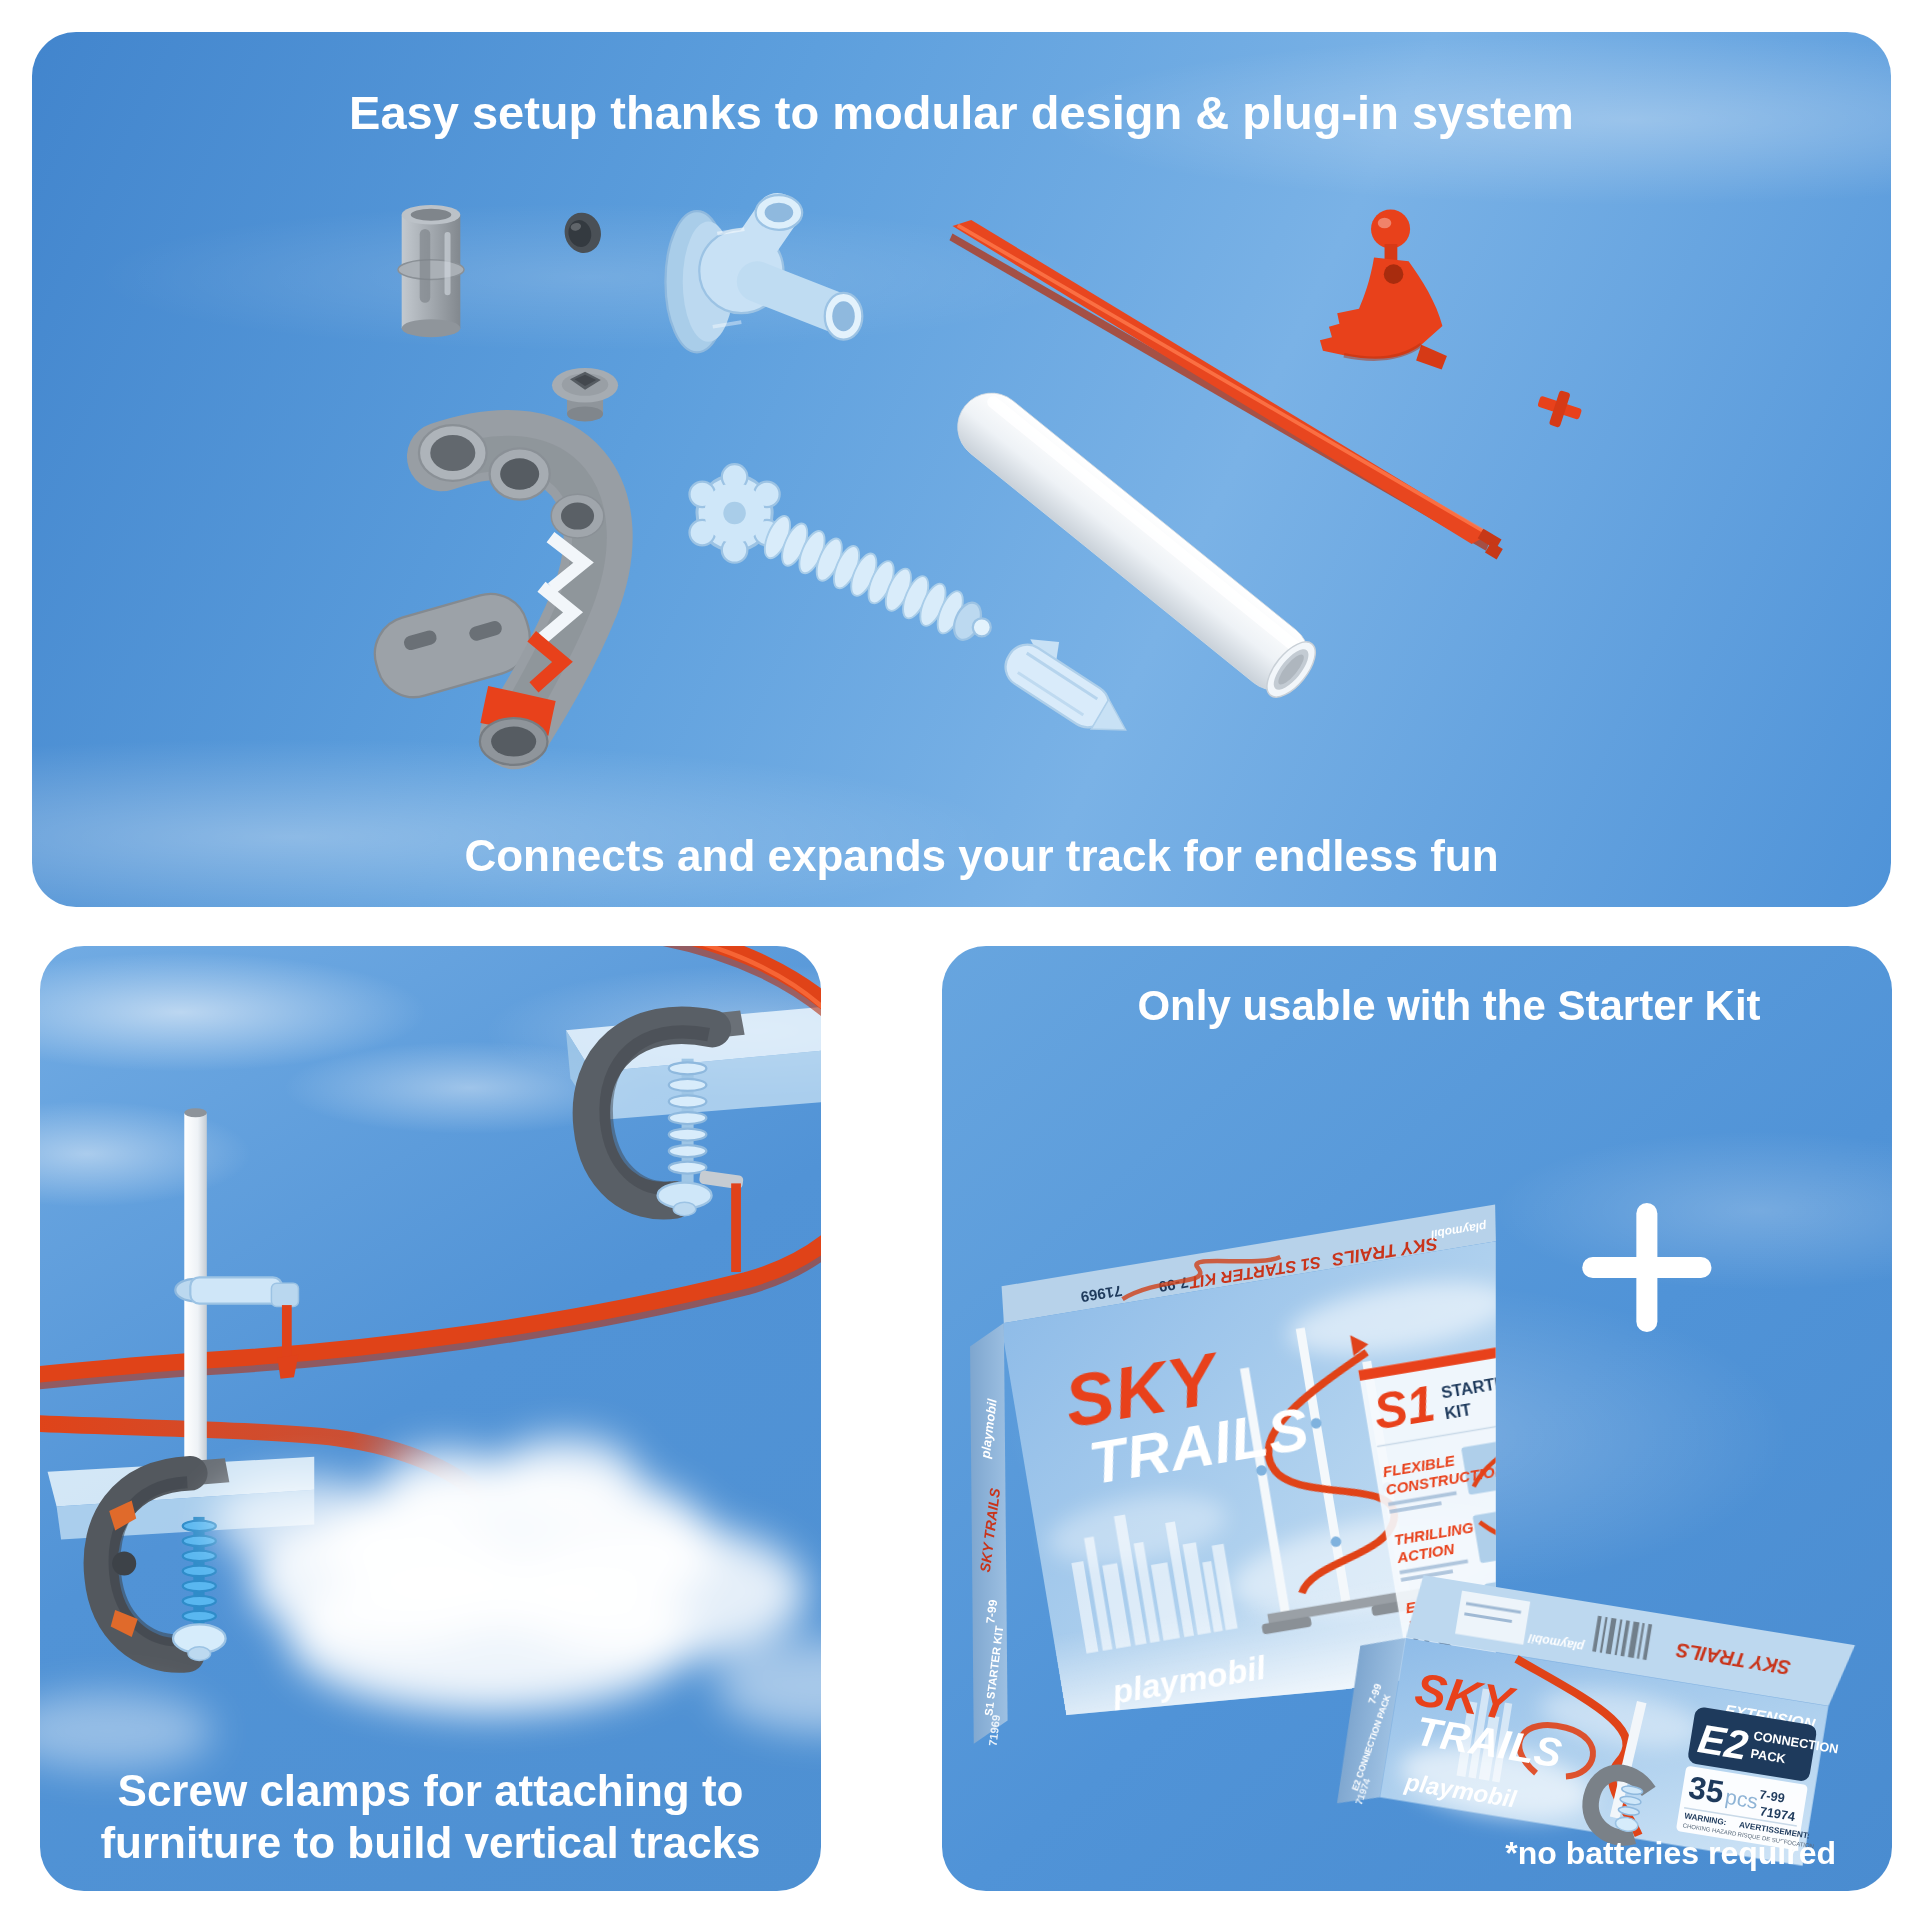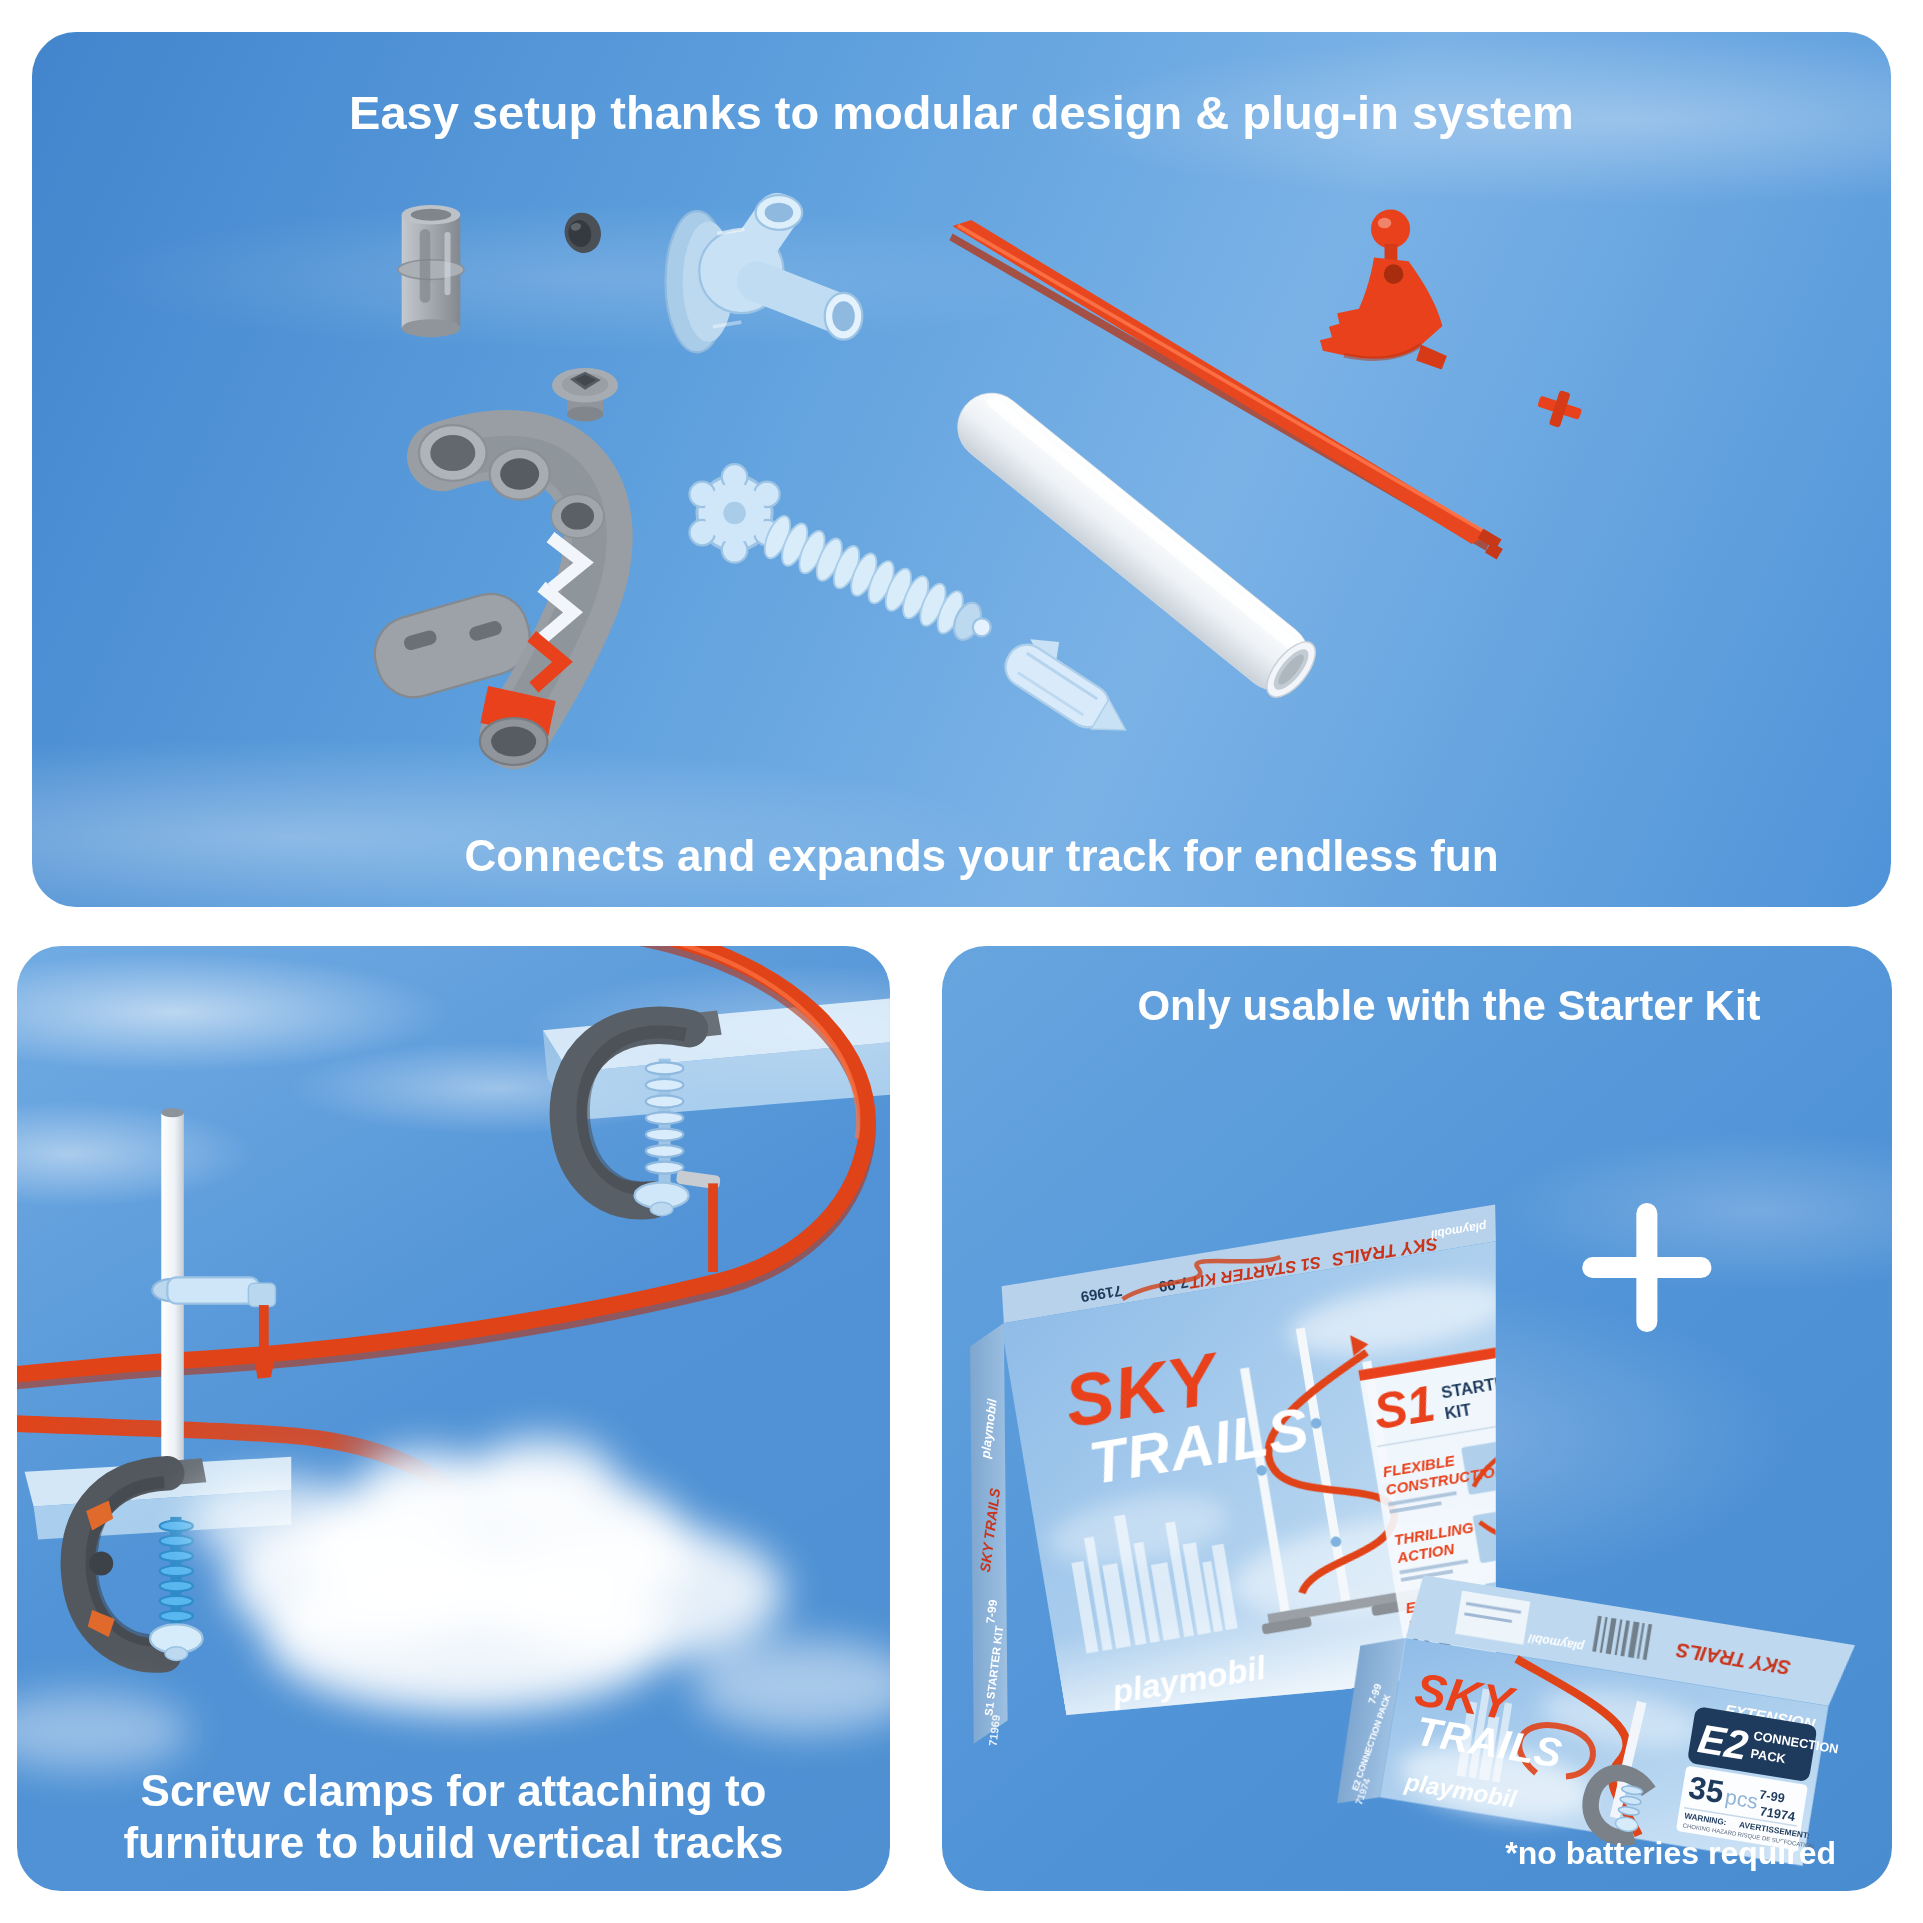--- a/index.html
+++ b/index.html
@@ -11,21 +11,21 @@
   .panel{position:absolute;border-radius:44px;overflow:hidden;}
   .panel-top{
     left:32px;top:32px;width:1859px;height:875px;
     background:
       radial-gradient(55% 16% at 14% 92%, rgba(255,255,255,.32), transparent 70%),
       radial-gradient(45% 14% at 86% 10%, rgba(255,255,255,.30), transparent 70%),
       radial-gradient(38% 12% at 30% 28%, rgba(255,255,255,.16), transparent 70%),
       linear-gradient(115deg,#4285cd 0%,#5d9fdd 35%,#7ab2e6 62%,#4f93d8 100%);
   }
   .panel-bl{
-    left:17px;top:946px;width:873px;height:945px;
+    left:40px;top:946px;width:781px;height:945px;
     background:
       radial-gradient(45% 9% at 18% 7%, rgba(255,255,255,.55), transparent 70%),
       radial-gradient(34% 7% at 55% 15%, rgba(255,255,255,.40), transparent 70%),
       radial-gradient(30% 8% at 6% 22%, rgba(255,255,255,.45), transparent 70%),
       radial-gradient(50% 10% at 92% 9%, rgba(255,255,255,.35), transparent 70%),
       linear-gradient(150deg,#71abe3 0%,#5193d6 48%,#4e90d2 100%);
   }
   .panel-br{
     left:942px;top:946px;width:950px;height:945px;
     background:

